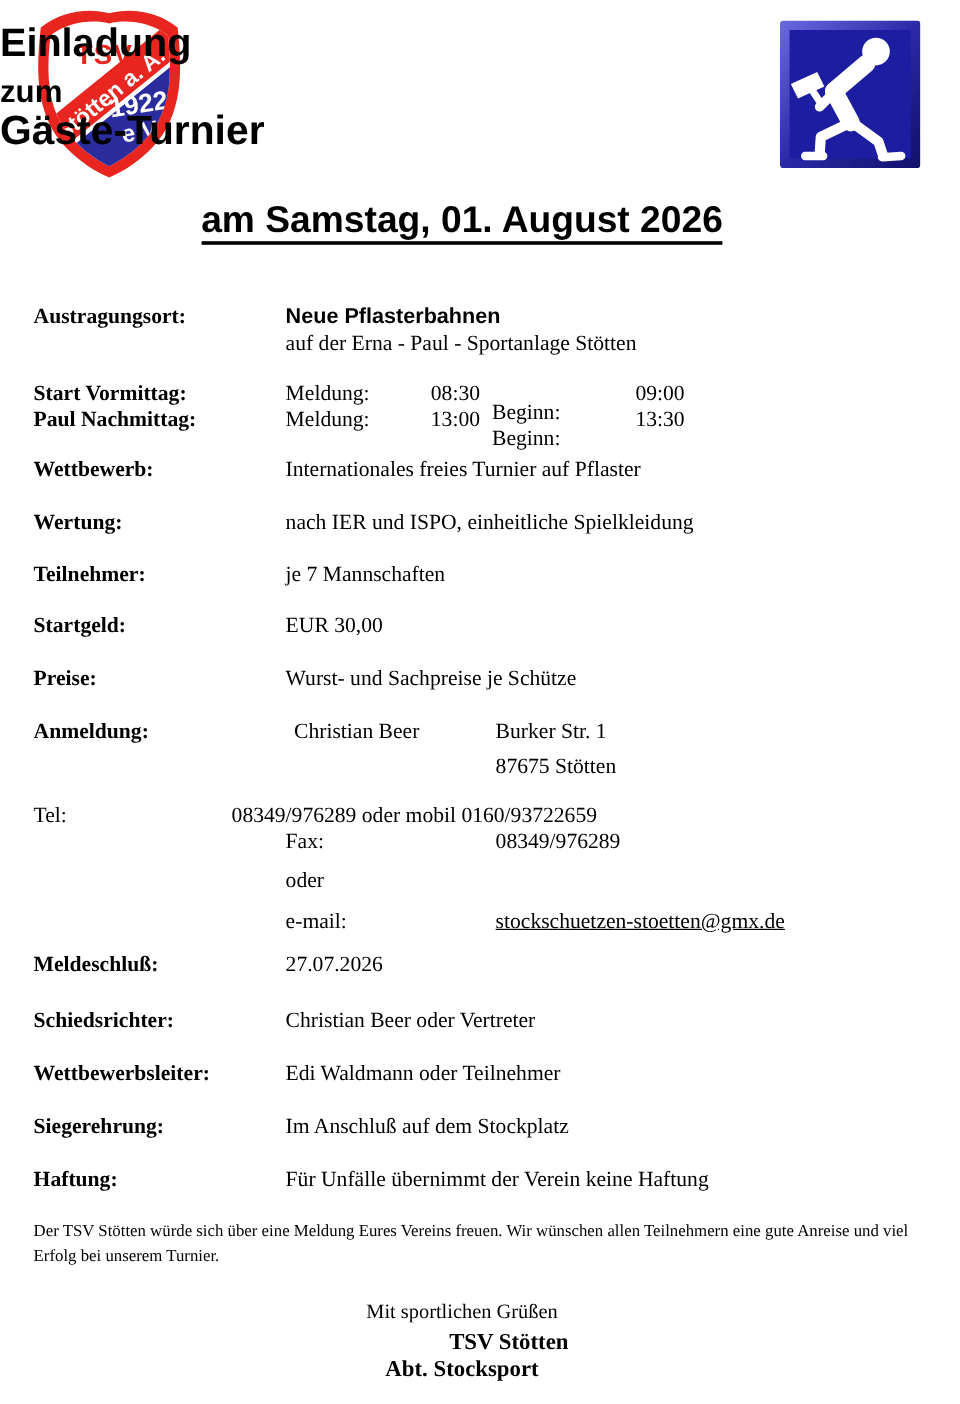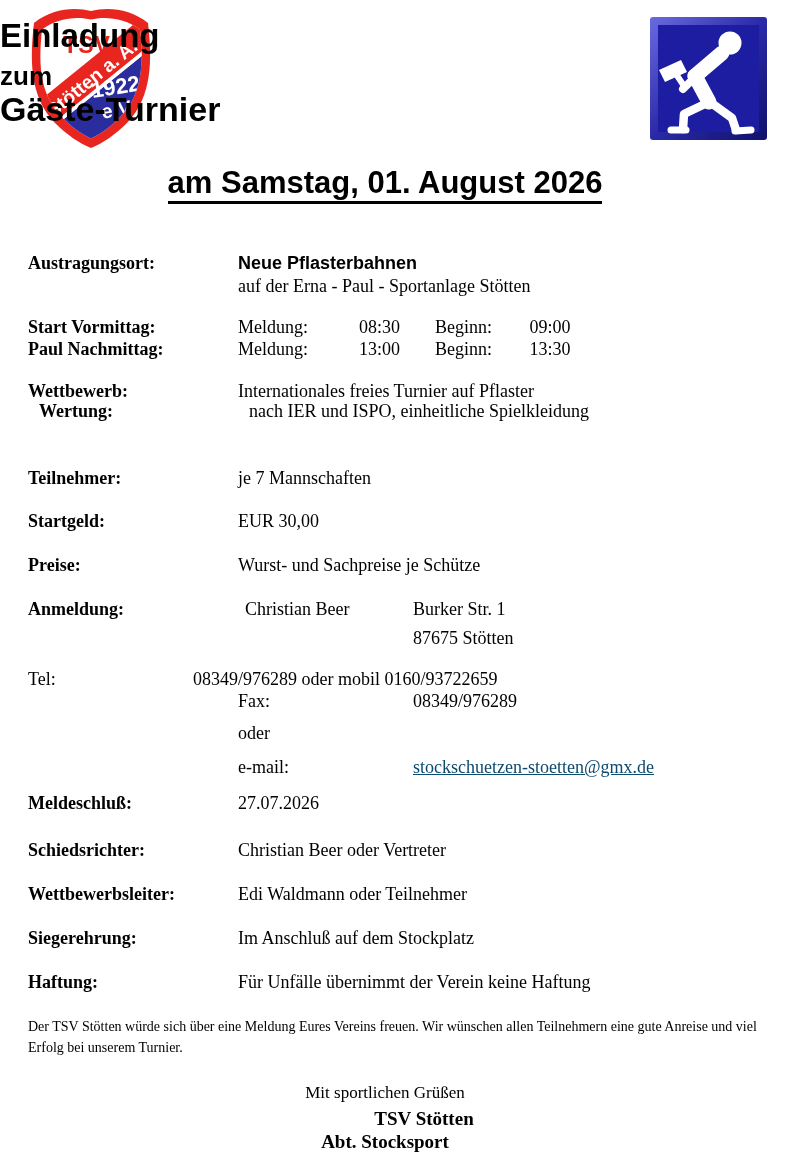--- a/index.html
+++ b/index.html
@@ -19,24 +19,24 @@
   .date-h .u{border-bottom:3px solid #000;padding-bottom:1px;}
   .row{position:absolute;left:28px;font-size:18px;line-height:22px;white-space:nowrap;}
   .row .lab{display:inline-block;width:210px;font-weight:bold;}
   .venue-name{position:absolute;left:238px;top:252px;font-size:18px;line-height:22px;font-weight:bold;font-family:"Liberation Sans",sans-serif;white-space:nowrap;}
   .venue-sub{position:absolute;left:238px;top:275px;font-size:18px;line-height:22px;white-space:nowrap;}
   .startrow{position:absolute;left:28px;width:740px;height:22px;font-size:18px;line-height:22px;}
   .startrow span{position:absolute;top:0;white-space:nowrap;}
   .sr-lab{left:0;font-weight:bold;}
   .sr-meld{left:210px;}
   .sr-mt{left:300px;width:72px;text-align:right;}
-  .sr-beg{left:407px;}
+  .sr-beg{left:382px;margin-top:16px;}
   .sr-bt{left:478px;width:88px;text-align:center;}
   .pos{position:absolute;font-size:18px;line-height:22px;white-space:nowrap;}
-  .email{color:#0c4a6e;text-decoration:underline;cursor:pointer;}
+  .email{color:#000000;text-decoration:underline;cursor:pointer;}
   .para{position:absolute;left:28px;top:1016px;width:752px;font-size:14px;line-height:21px;}
   .close1{top:1082px;font-size:17px;line-height:22px;}
   .close2{top:1108px;font-size:19px;line-height:22px;font-weight:bold;padding-left:39px;}
   .close3{top:1131px;font-size:19px;line-height:22px;font-weight:bold;}
   svg text{font-family:"Liberation Sans",sans-serif;font-weight:bold;}
 </style>
 </head>
 <body>
 
 <div class="abs" style="left:20px;top:6px;width:142px;height:144px;">
@@ -115,21 +115,21 @@
   <span class="sr-lab">Paul Nachmittag:</span>
   <span class="sr-meld">Meldung:</span>
   <span class="sr-mt">13:00</span>
   <span class="sr-beg">Beginn:</span>
   <span class="sr-bt">13:30</span>
 </div>
 
 <div class="row" style="top:380px;">
   <span class="lab">Wettbewerb:</span><span>Internationales freies Turnier auf Pflaster</span>
 </div>
-<div class="row" style="top:400px;margin-left:11px;">
+<div class="row" style="top:424px;">
   <span class="lab">Wertung:</span><span>nach IER und ISPO, einheitliche Spielkleidung</span>
 </div>
 <div class="row" style="top:467px;">
   <span class="lab">Teilnehmer:</span><span>je 7 Mannschaften</span>
 </div>
 <div class="row" style="top:510px;">
   <span class="lab">Startgeld:</span><span>EUR 30,00</span>
 </div>
 <div class="row" style="top:554px;">
   <span class="lab">Preise:</span><span>Wurst- und Sachpreise je Schütze</span>

